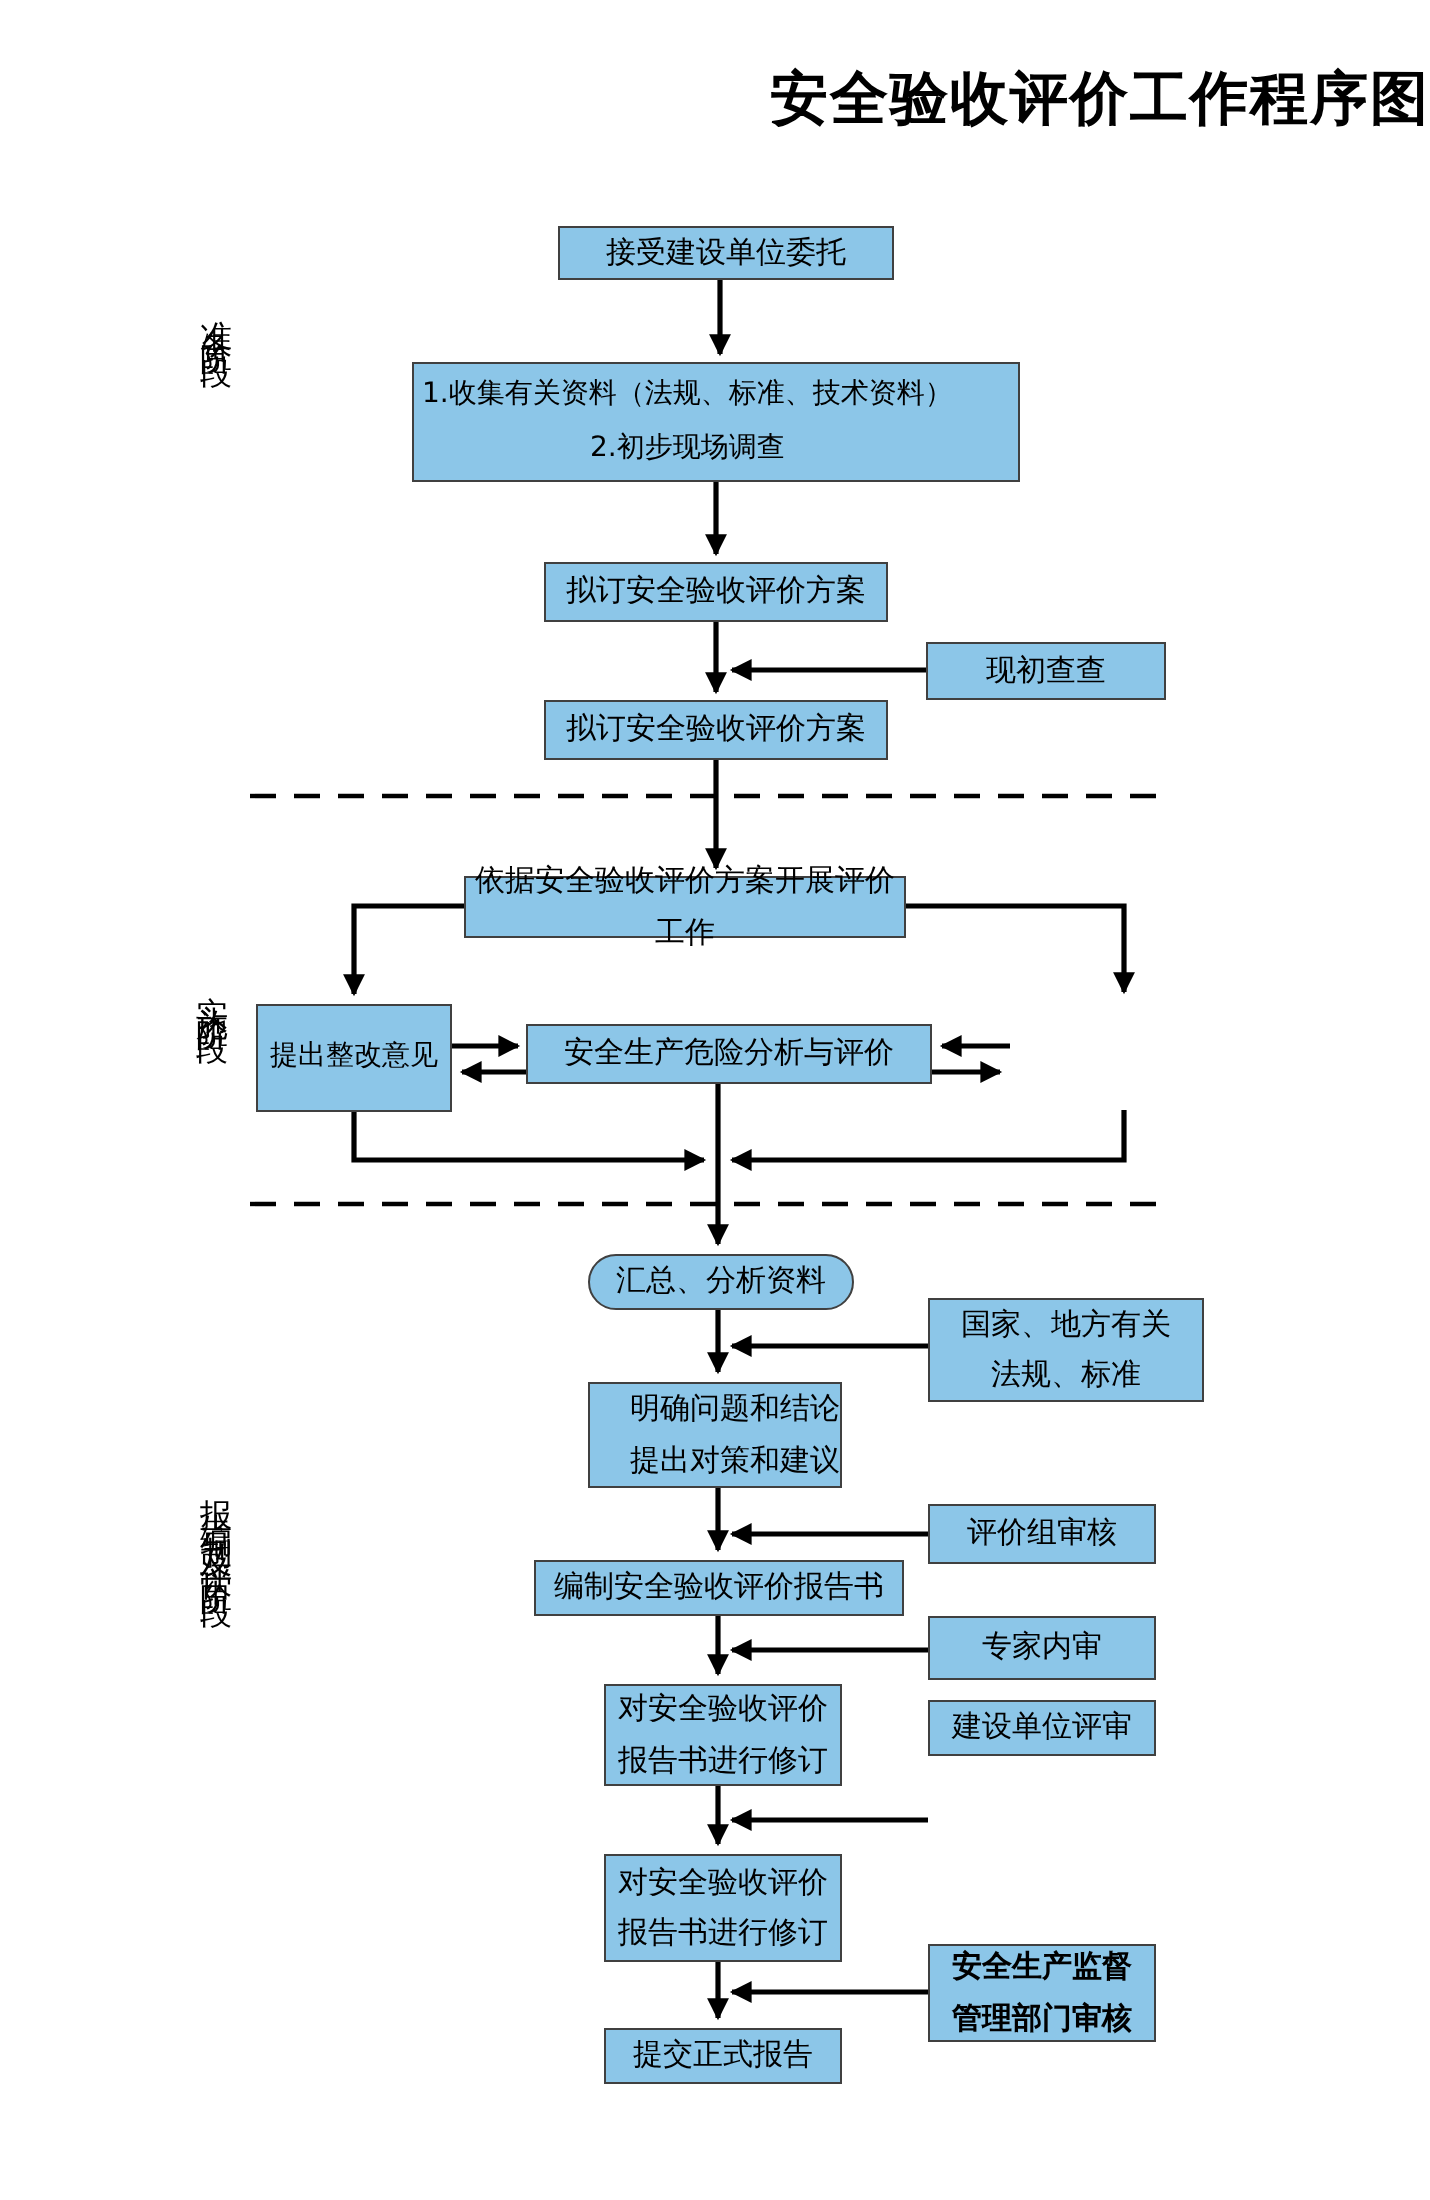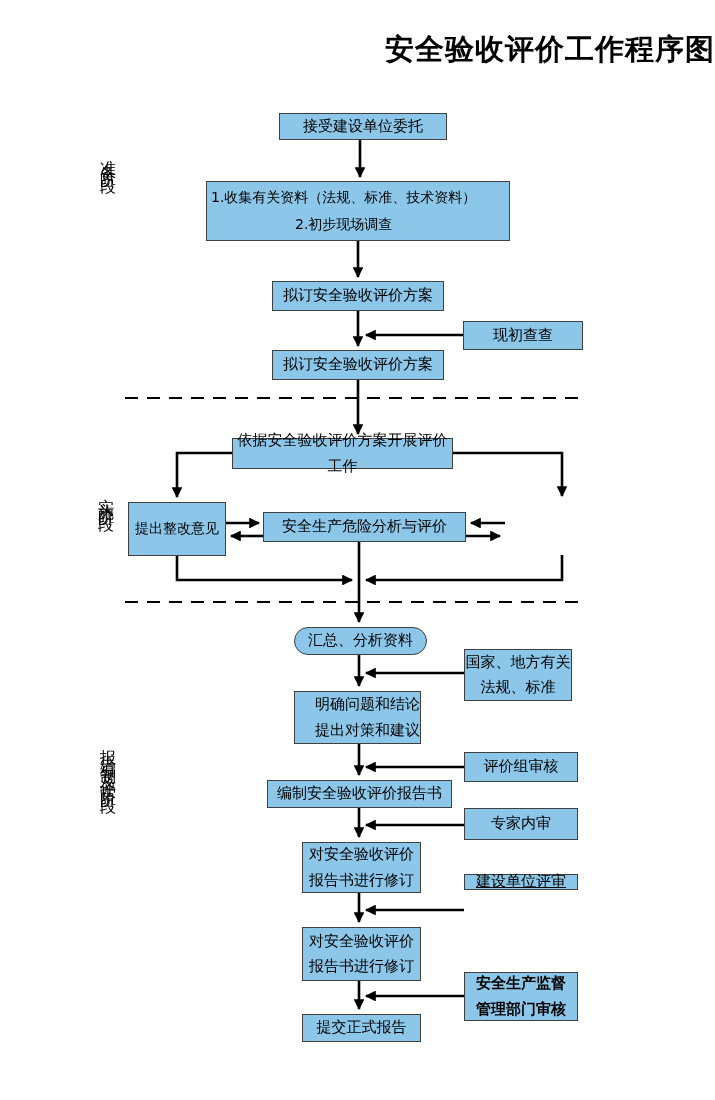--- a/index.html
+++ b/index.html
@@ -103,29 +103,29 @@
 2.初步现场调查</div>
   <div class="box" style="left:272px;top:281px;width:172px;height:30px;">拟订安全验收评价方案</div>
   <div class="box" style="left:463px;top:321px;width:120px;height:29px;">现初查查</div>
   <div class="box" style="left:272px;top:350px;width:172px;height:30px;">拟订安全验收评价方案</div>
 
   <div class="box" style="left:232px;top:438px;width:221px;height:31px;">依据安全验收评价方案开展评价工作</div>
   <div class="box small-pad" style="left:128px;top:502px;width:98px;height:54px;">提出整改意见</div>
   <div class="box" style="left:263px;top:512px;width:203px;height:30px;">安全生产危险分析与评价</div>
 
   <div class="box" style="left:294px;top:627px;width:133px;height:28px;border-radius:14px;">汇总、分析资料</div>
-  <div class="box" style="left:464px;top:649px;width:108px;height:52px;">国家、地方有关
+  <div class="box" style="left:464px;top:649px;width:138px;height:52px;">国家、地方有关
 法规、标准</div>
   <div class="box" style="left:294px;top:691px;width:127px;height:53px;padding-left:20px;">明确问题和结论
 提出对策和建议</div>
   <div class="box" style="left:464px;top:752px;width:114px;height:30px;">评价组审核</div>
   <div class="box" style="left:267px;top:780px;width:185px;height:28px;">编制安全验收评价报告书</div>
   <div class="box" style="left:464px;top:808px;width:114px;height:32px;">专家内审</div>
   <div class="box" style="left:302px;top:842px;width:119px;height:51px;">对安全验收评价
 报告书进行修订</div>
-  <div class="box" style="left:464px;top:874px;width:114px;height:16px;text-decoration:underline;">建设单位评审</div>
+  <div class="box" style="left:464px;top:850px;width:114px;height:28px;">建设单位评审</div>
   <div class="box" style="left:302px;top:927px;width:119px;height:54px;">对安全验收评价
 报告书进行修订</div>
   <div class="box" style="left:464px;top:972px;width:114px;height:49px;font-weight:bold;">安全生产监督
 管理部门审核</div>
   <div class="box" style="left:302px;top:1014px;width:119px;height:28px;">提交正式报告</div>
 
 </div>
 
 </body></html>

